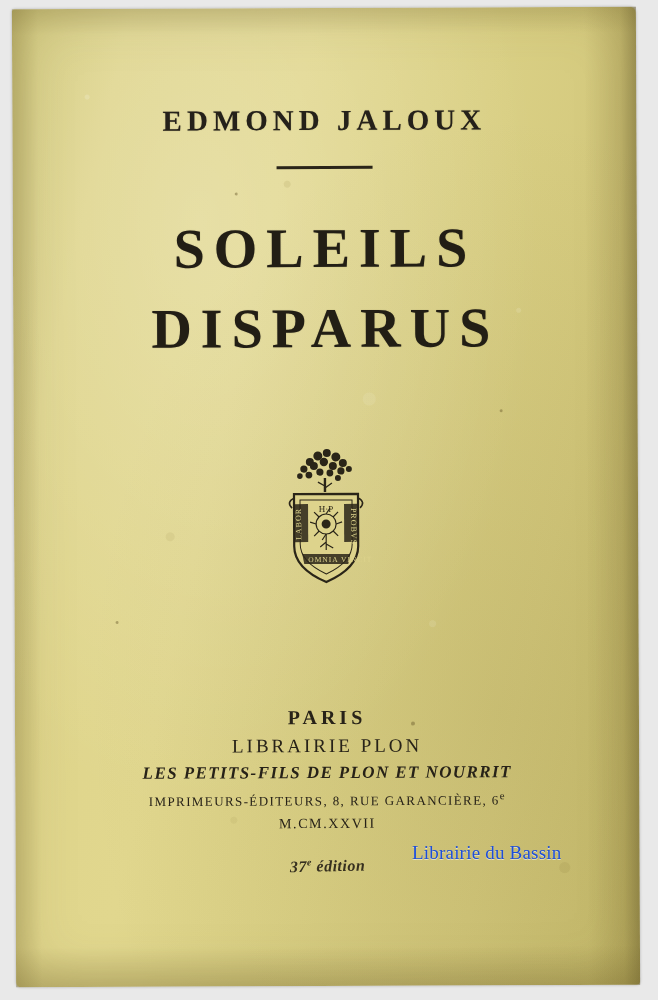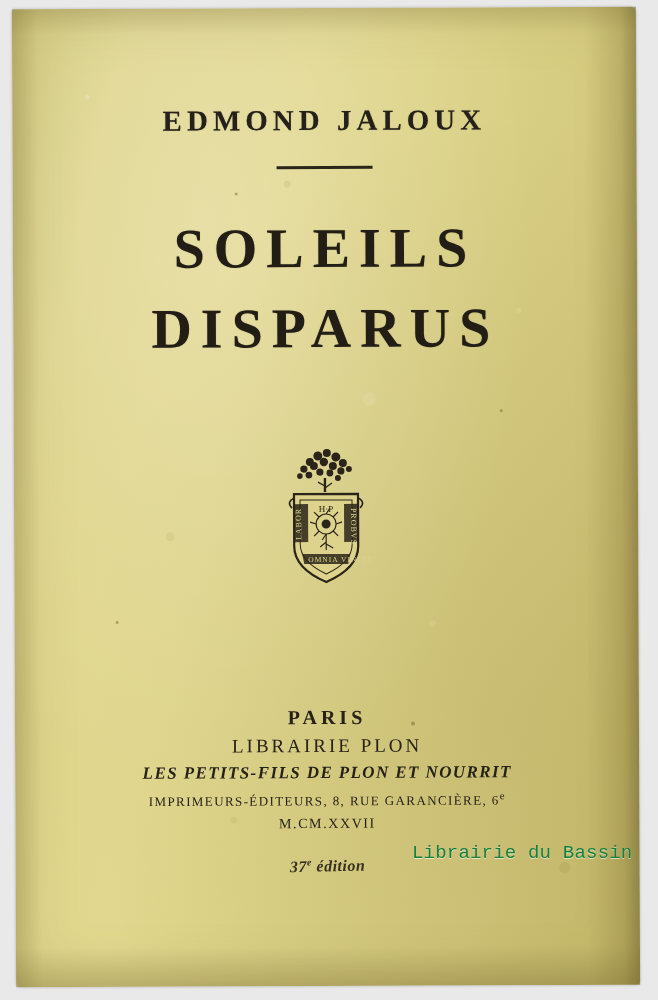--- a/index.html
+++ b/index.html
@@ -194,23 +194,23 @@
     color: #2a2418;
     opacity: .92;
   }
   #edition sup { font-size: 10px; }
 
   
   #watermark {
     position: absolute;
     left: 412px;
     top: 842px;
-    font-family: Liberation Mono, monospace;
+    font-family: Liberation Serif, serif;
     font-size: 19px;
-    color: #15803d;
+    color: #1d4ed8;
     text-shadow: 0 1px 0 rgba(255,255,255,0.55);
     letter-spacing: .2px;
     white-space: nowrap;
   }
 
   
   .speck { position: absolute; background: #6a5c2d; border-radius: 50%; opacity: .45; }
 </style>
 </head>
 <body>

